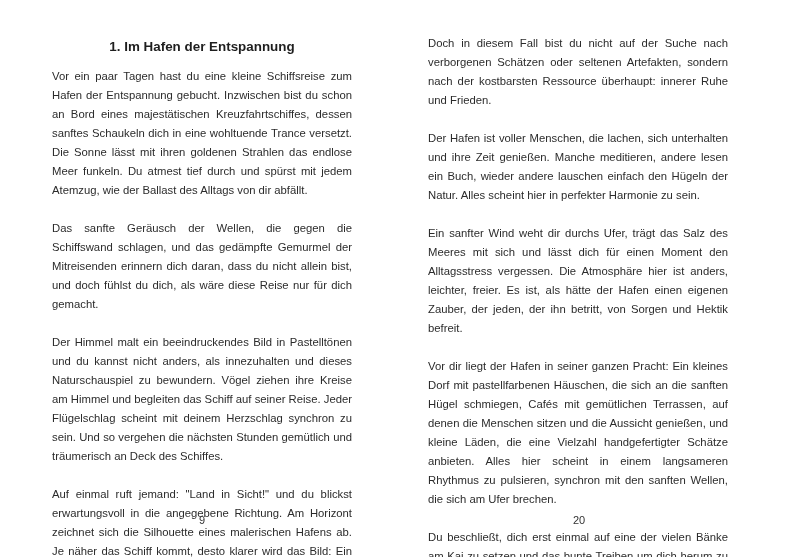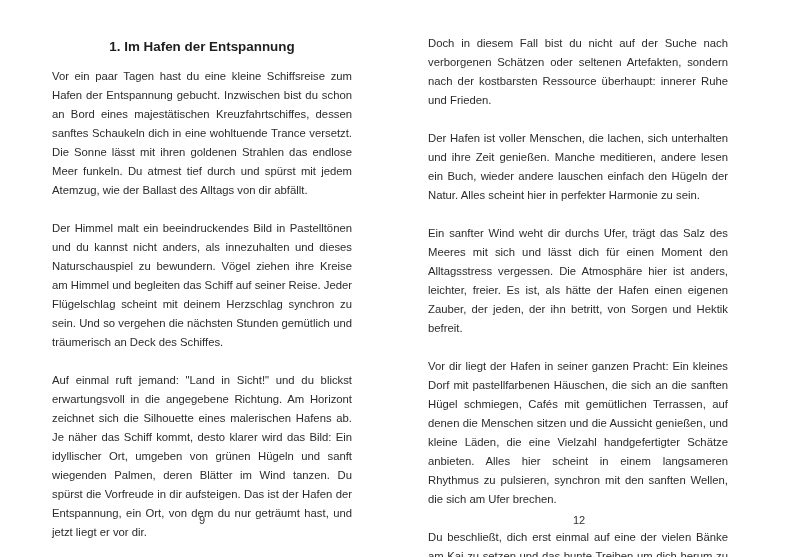--- a/index.html
+++ b/index.html
@@ -73,34 +73,35 @@
   </style>
 </head>
 <body>
 
 <div class="spread">
 
   <div class="page page-left">
     <div class="heading">1. Im Hafen der Entspannung</div>
     <div class="text-block">
       <p class="para">Vor ein paar Tagen hast du eine kleine Schiffsreise zum Hafen der Entspannung gebucht. Inzwischen bist du schon an Bord eines majestätischen Kreuzfahrtschiffes, dessen sanftes Schaukeln dich in eine wohltuende Trance versetzt. Die Sonne lässt mit ihren goldenen Strahlen das endlose Meer funkeln. Du atmest tief durch und spürst mit jedem Atemzug, wie der Ballast des Alltags von dir abfällt.</p>
+      <p class="para">Das sanfte Geräusch der Wellen, die gegen die Schiffswand schlagen, und das gedämpfte Gemurmel der Mitreisenden erinnern dich daran, dass du nicht allein bist, und doch fühlst du dich, als wäre diese Reise nur für dich gemacht.</p>
       <p class="para">Der Himmel malt ein beeindruckendes Bild in Pastelltönen und du kannst nicht anders, als innezuhalten und dieses Naturschauspiel zu bewundern. Vögel ziehen ihre Kreise am Himmel und begleiten das Schiff auf seiner Reise. Jeder Flügelschlag scheint mit deinem Herzschlag synchron zu sein. Und so vergehen die nächsten Stunden gemütlich und träumerisch an Deck des Schiffes.</p>
       <p class="para">Auf einmal ruft jemand: "Land in Sicht!" und du blickst erwartungsvoll in die angegebene Richtung. Am Horizont zeichnet sich die Silhouette eines malerischen Hafens ab. Je näher das Schiff kommt, desto klarer wird das Bild: Ein idyllischer Ort, umgeben von grünen Hügeln und sanft wiegenden Palmen, deren Blätter im Wind tanzen. Du spürst die Vorfreude in dir aufsteigen. Das ist der Hafen der Entspannung, ein Ort, von dem du nur geträumt hast, und jetzt liegt er vor dir.</p>
 
     </div>
     <div class="page-number">9</div>
   </div>
 
   <div class="divider"></div>
 
   <div class="page page-right">
     <div class="text-block">
       <p class="para">Doch in diesem Fall bist du nicht auf der Suche nach verborgenen Schätzen oder seltenen Artefakten, sondern nach der kostbarsten Ressource überhaupt: innerer Ruhe und Frieden.</p>
       <p class="para">Der Hafen ist voller Menschen, die lachen, sich unterhalten und ihre Zeit genießen. Manche meditieren, andere lesen ein Buch, wieder andere lauschen einfach den Hügeln der Natur. Alles scheint hier in perfekter Harmonie zu sein.</p>
       <p class="para">Ein sanfter Wind weht dir durchs Ufer, trägt das Salz des Meeres mit sich und lässt dich für einen Moment den Alltagsstress vergessen. Die Atmosphäre hier ist anders, leichter, freier. Es ist, als hätte der Hafen einen eigenen Zauber, der jeden, der ihn betritt, von Sorgen und Hektik befreit.</p>
       <p class="para">Vor dir liegt der Hafen in seiner ganzen Pracht: Ein kleines Dorf mit pastellfarbenen Häuschen, die sich an die sanften Hügel schmiegen, Cafés mit gemütlichen Terrassen, auf denen die Menschen sitzen und die Aussicht genießen, und kleine Läden, die eine Vielzahl handgefertigter Schätze anbieten. Alles hier scheint in einem langsameren Rhythmus zu pulsieren, synchron mit den sanften Wellen, die sich am Ufer brechen.</p>
       <p class="para">Du beschließt, dich erst einmal auf eine der vielen Bänke am Kai zu setzen und das bunte Treiben um dich herum zu beobachten. Fischer kehren mit ihren frisch gefangenen Fischen zurück, Kinder spielen und lachen am Ufer und überall entdeckst du kleine versteckte Ecken, die zum Verweilen und Träumen einladen.</p>
 
     </div>
-    <div class="page-number">12</div>
+    <div class="page-number">20</div>
   </div>
 
 </div>
 
 </body></html>

